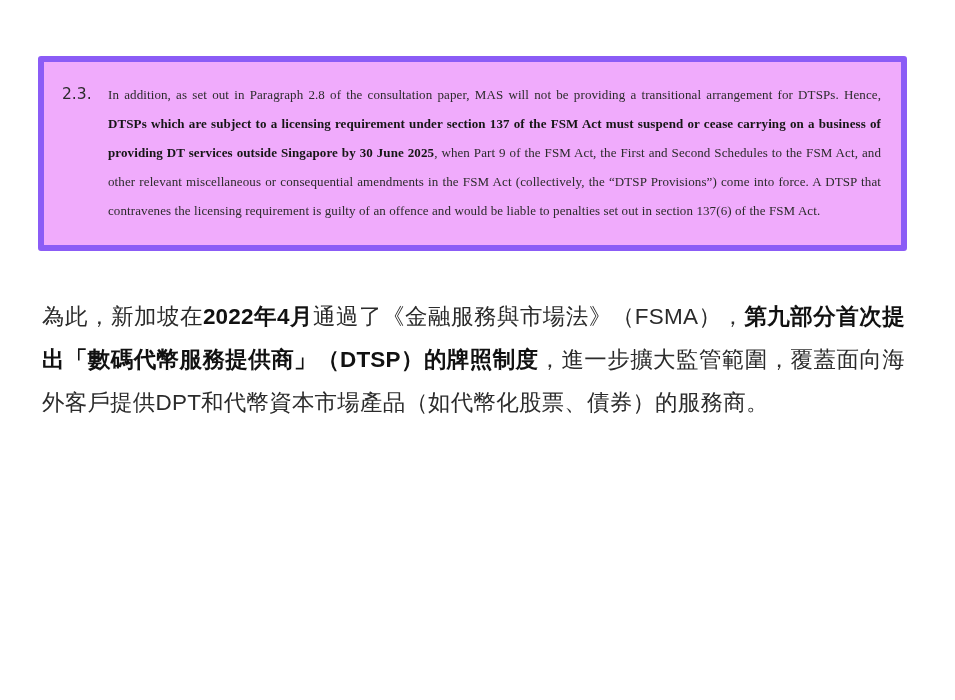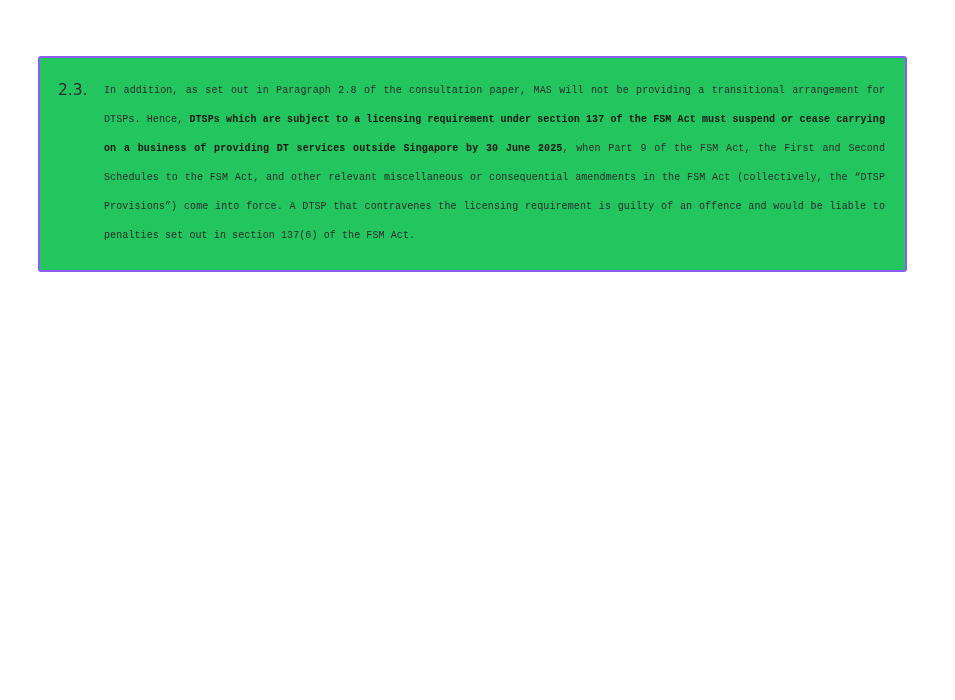--- a/index.html
+++ b/index.html
@@ -20,45 +20,45 @@
     height: 700px;
     box-sizing: border-box;
     padding: 0 42px;
   }
 
   
   .excerpt-box {
     margin-top: 56px;
     margin-left: -4px;
     margin-right: 6px;
-    border: 2px solid #8b5cf6;
+    border: 6px solid #8b5cf6;
     border-radius: 3px;
-    background: #22c55e;
+    background: #f0abfc;
     box-sizing: border-box;
     padding: 18px 20px 20px 18px;
   }
   .excerpt-row {
     display: flex;
     align-items: flex-start;
   }
   .excerpt-num {
     flex: 0 0 auto;
     width: 46px;
     font-size: 15.5px;
     line-height: 29px;
     color: #2b2b2b;
     font-family: "DejaVu Sans", sans-serif;
   }
   .excerpt-text {
     flex: 1 1 auto;
-    font-size: 10px;
+    font-size: 13px;
     line-height: 29px;
     color: #2b2b2b;
     text-align: justify;
-    font-family: Liberation Mono, monospace;
+    font-family: Liberation Serif, serif;
     letter-spacing: 0.1px;
   }
   .excerpt-text b {
     font-weight: 700;
     color: #161616;
   }
 
   
   .body-para {
     font-size: 22.5px;
@@ -85,14 +85,15 @@
 <div class="page">
 
   <div class="excerpt-box">
     <div class="excerpt-row">
       <div class="excerpt-num">2.3.</div>
       <div class="excerpt-text"><span>In addition, as set out in Paragraph 2.8 of the consultation paper, MAS will not be providing a transitional arrangement for DTSPs. Hence, </span><b>DTSPs which are subject to a licensing requirement under section 137 of the FSM Act must suspend or cease carrying on a business of providing DT services outside Singapore by 30 June 2025</b><span>, when Part 9 of the FSM Act, the First and Second Schedules to the FSM Act, and other relevant miscellaneous or consequential amendments in the FSM Act (collectively, the “DTSP Provisions”) come into force. A DTSP that contravenes the licensing requirement is guilty of an offence and would be liable to penalties set out in section 137(6) of the FSM Act.</span></div>
     </div>
   </div>
 
 
+  <p class="body-para second"><span>為此，新加坡在</span><b>2022年4月</b><span>通過了《金融服務與市場法》（FSMA），</span><b>第九部分首次提出「數碼代幣服務提供商」（DTSP）的牌照制度</b><span>，進一步擴大監管範圍，覆蓋面向海外客戶提供DPT和代幣資本市場產品（如代幣化股票、債券）的服務商。</span></p>
 
 </div>
 
 </body></html>

